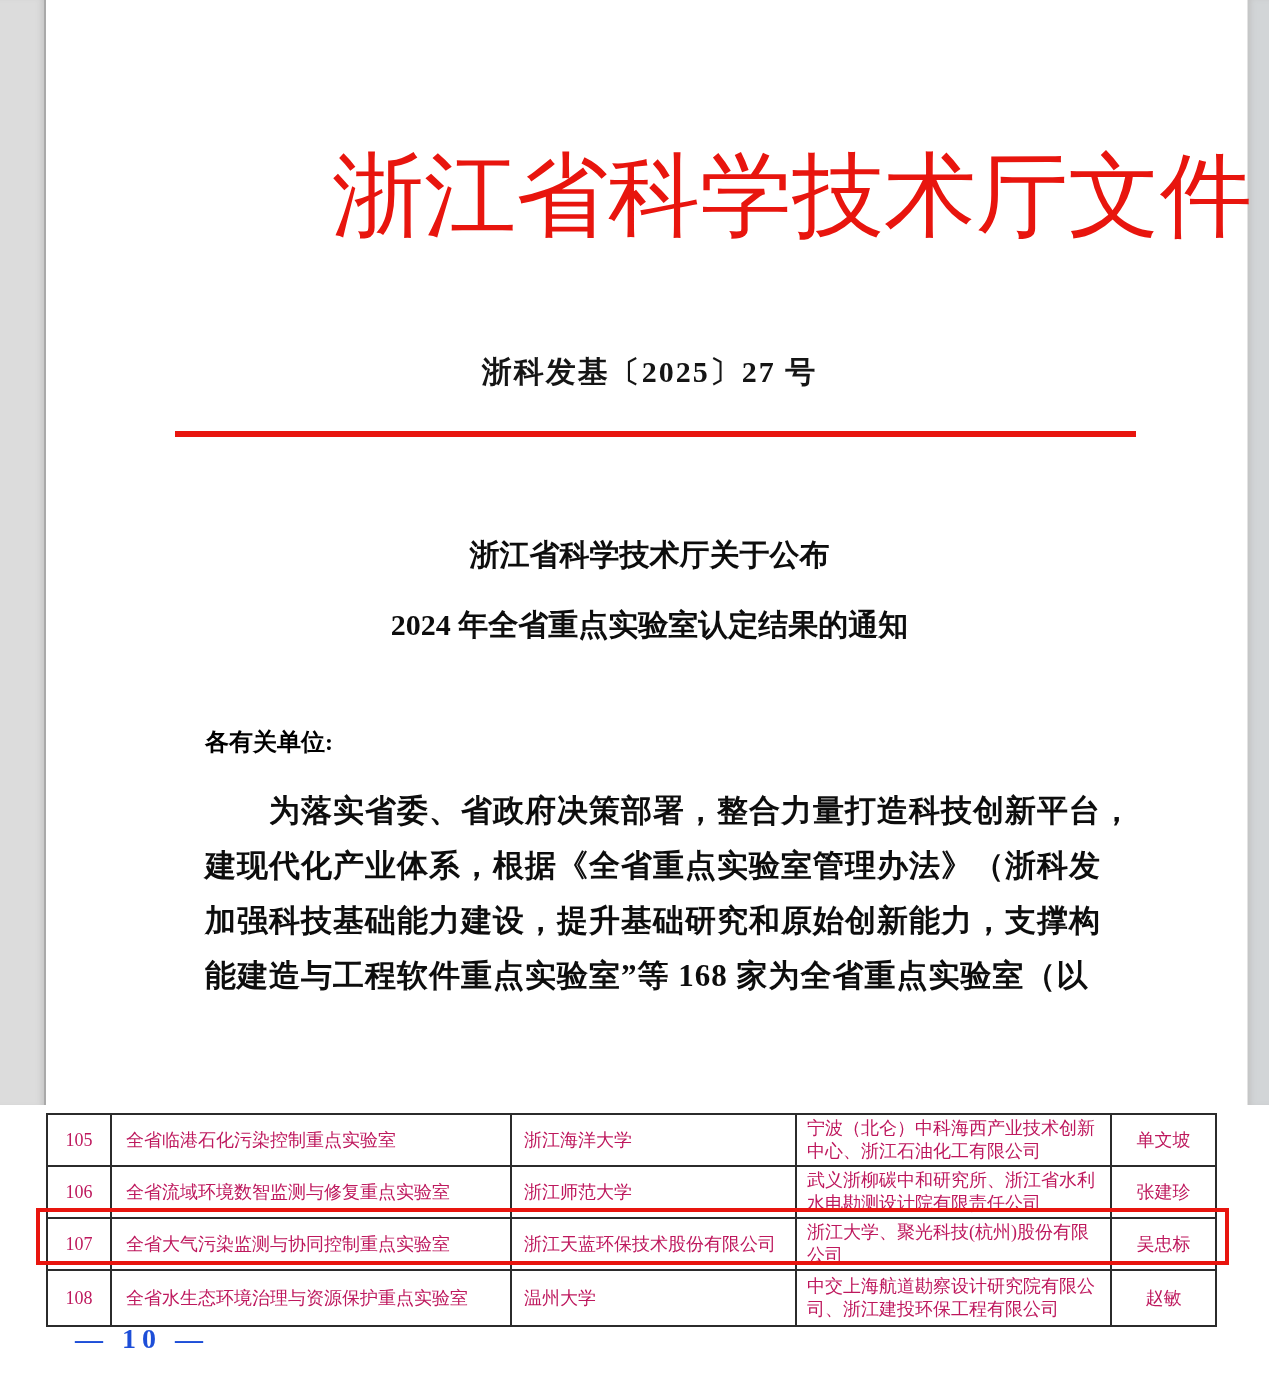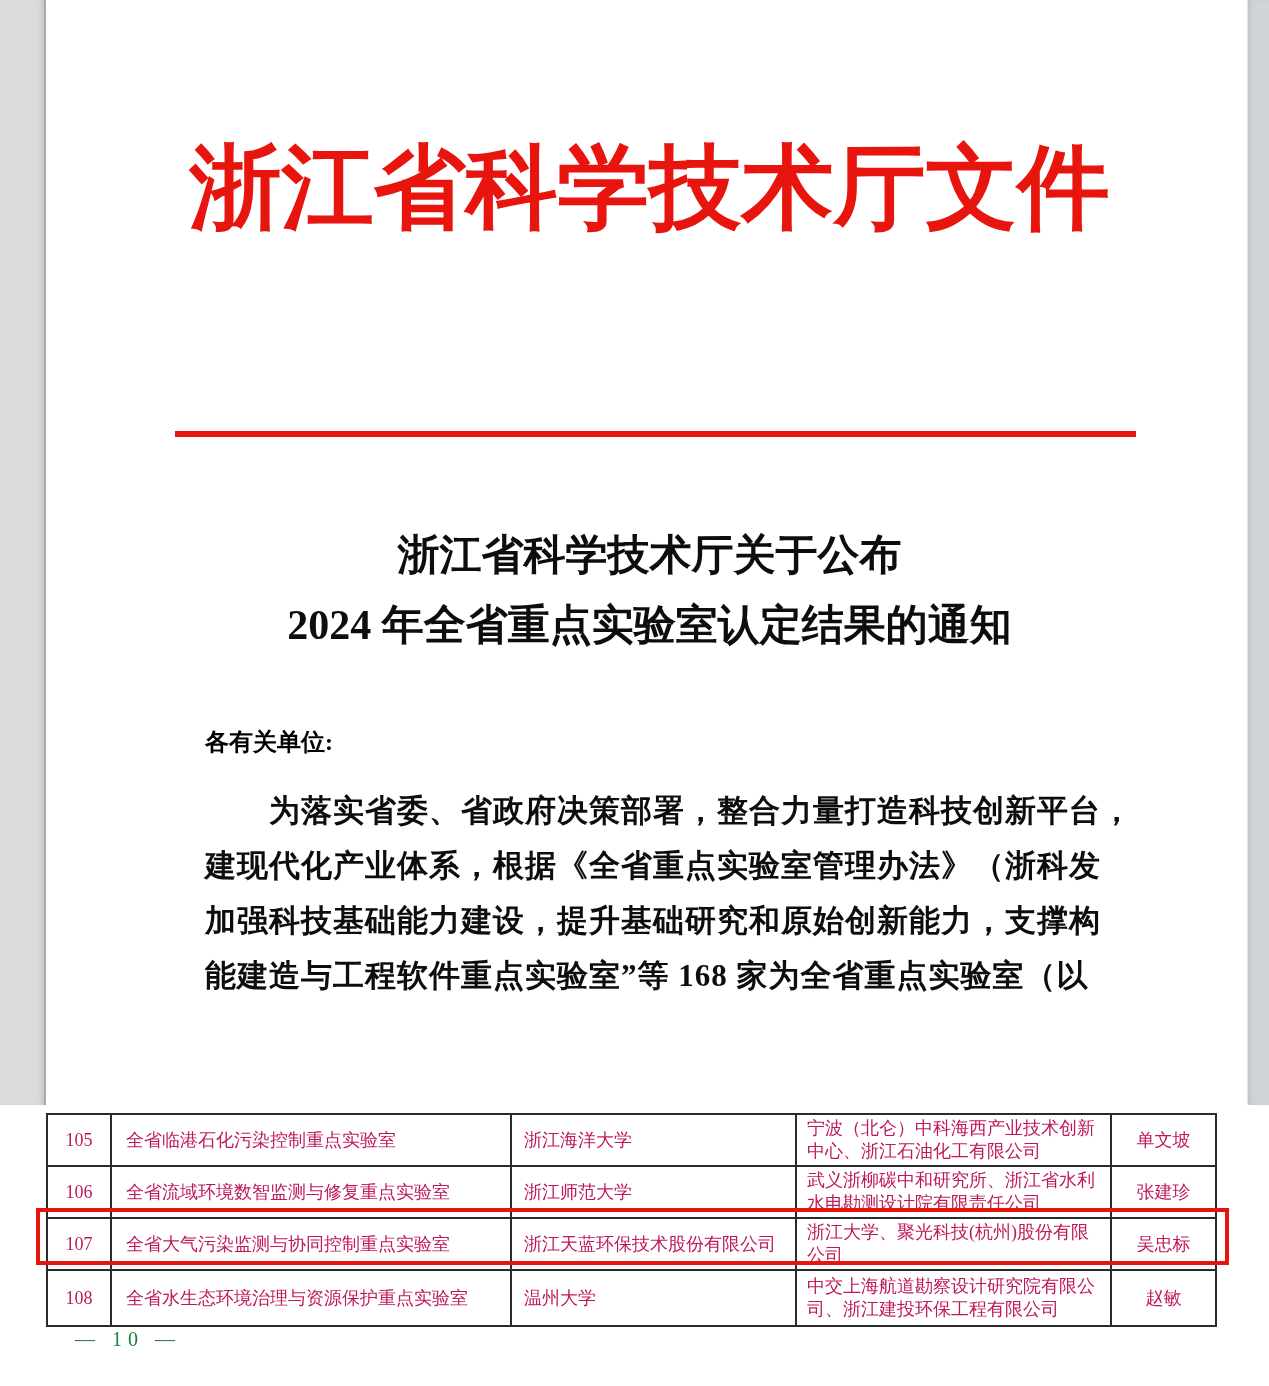--- a/index.html
+++ b/index.html
@@ -29,23 +29,23 @@
     box-shadow: inset -6px 0 6px -4px #c2c2c2;
   }
   .strip-right {
     position: absolute; left: 1247px; top: 0; width: 22px; height: 1105px;
     background: #d2d5d7;
     border-left: 1px solid #e3e3e3;
     box-shadow: inset 5px 0 6px -3px #bfbfbf;
   }
 
   .doc-title {
-    position: absolute; left: 47px; top: 136px; width: 1205px; height: 110px;
-    text-align: center;
-    font-size: 92px; line-height: 105px; font-weight: 700;
+    position: absolute; left: 47px; top: 144px; width: 1205px; height: 110px;
+    text-align: right;
+    font-size: 92px; line-height: 105px; font-weight: 400;
     letter-spacing: 0px;
     color: var(--accent-red, #e8150e);
     white-space: nowrap;
   }
 
   .doc-number {
     position: absolute; left: 47px; top: 352px; width: 1205px;
     text-align: center;
     font-size: 30px; line-height: 40px; font-weight: 600;
     letter-spacing: 2px;
@@ -54,21 +54,21 @@
   }
 
   .red-rule {
     position: absolute; left: 175px; top: 431px; width: 961px; height: 6px;
     background: var(--accent-red, #e8150e);
   }
 
   .notice-title {
     position: absolute; left: 47px; top: 520px; width: 1205px;
     text-align: center;
-    font-size: 42px; line-height: 70px; font-weight: 700;
+    font-size: 30px; line-height: 70px; font-weight: 700;
     color: #0d0d0d;
     white-space: nowrap;
   }
 
   .salutation {
     position: absolute; left: 205px; top: 722px;
     font-size: 24px; line-height: 40px; font-weight: 600;
     color: #000000;
     white-space: nowrap;
   }
@@ -110,36 +110,38 @@
 
   .highlight-box {
     position: absolute; left: 36px; top: 1208px; width: 1193px; height: 57px;
     border: 4px solid var(--accent-red, #e8150e);
     background: transparent;
     pointer-events: none;
   }
 
   .page-number {
     position: absolute; left: 75px; top: 1322px;
-    font-size: 20px; line-height: 34px;
+    font-size: 28px; line-height: 34px;
     letter-spacing: 6px;
-    color: #15803d;
-    white-space: nowrap;
+    color: #1d4ed8;
+    white-space: nowrap;
+    font-weight: bold;
   }
 </style>
 </head>
 <body>
 
 <div class="stage">
 
   <div class="strip-left"></div>
   <div class="strip-right"></div>
 
   <div class="doc-title">浙江省科学技术厅文件</div>
 
+  <div class="doc-number">浙科发基〔2025〕27 号</div>
 
   <div class="red-rule"></div>
 
   <div class="notice-title">
     <div>浙江省科学技术厅关于公布</div>
     <div>2024 年全省重点实验室认定结果的通知</div>
   </div>
 
   <div class="salutation">各有关单位:</div>
 

